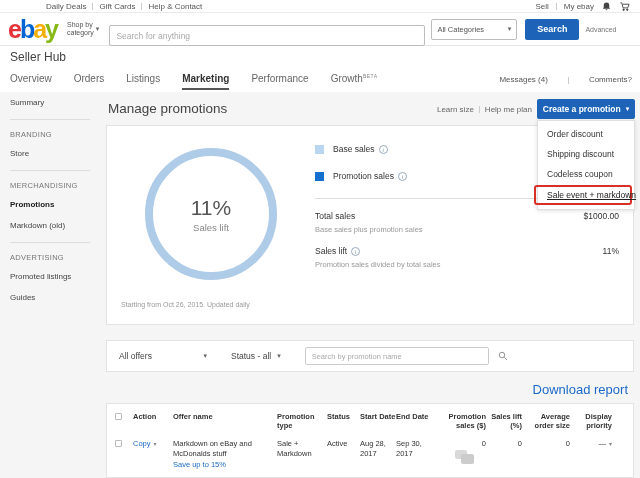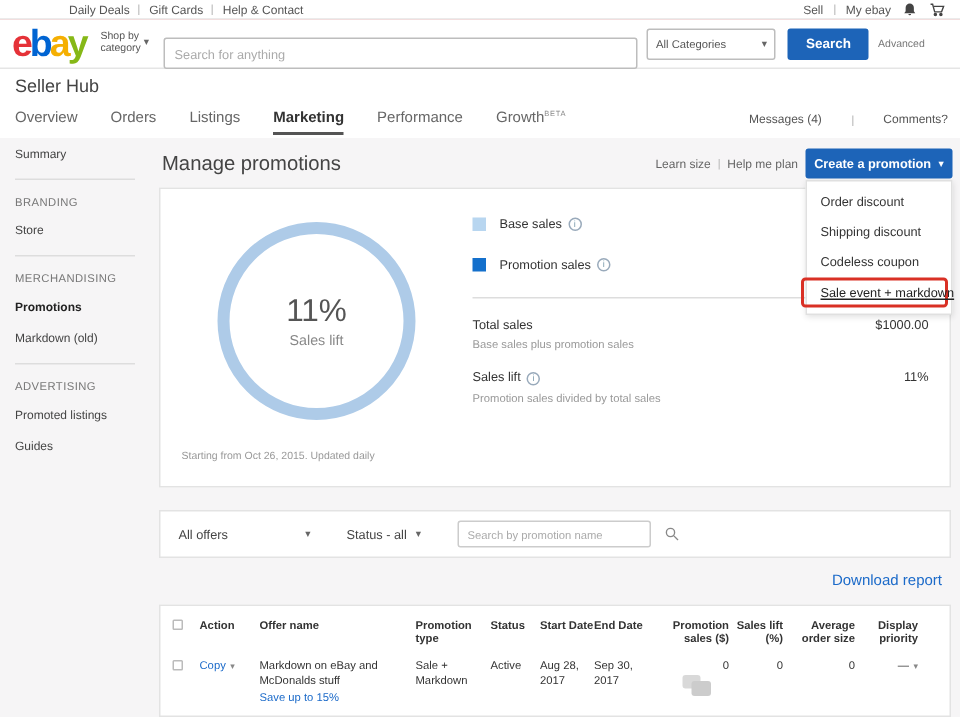--- a/index.html
+++ b/index.html
@@ -1,18 +1,18 @@
 <!DOCTYPE html>
 <html><head>
 <meta charset="utf-8">
 <style>
   * { margin:0; padding:0; box-sizing:border-box; }
   html,body { width:640px; height:478px; overflow:hidden; background:#fff;
     font-family:"Liberation Sans","DejaVu Sans",sans-serif; color:#333; }
-  .page { position:relative; width:640px; height:478px; background:#b91c1c; }
+  .page { position:relative; width:640px; height:478px; background:#0c4a6e; }
 
   
   .topbar { position:absolute; top:0; left:0; right:0; height:13px; display:flex; align-items:center;
     font-size:8px; color:#555; border-bottom:1px solid #ebebeb; background:#fff; }
   .topbar .left { margin-left:46px; display:flex; align-items:center; gap:6px; }
   .topbar .right { margin-left:auto; margin-right:10px; display:flex; align-items:center; gap:7px; }
   .sep { width:1px; height:7px; background:#ccc; display:inline-block; }
   .tb-icon svg { width:11px; height:11px; display:block; }
 
   
@@ -86,27 +86,27 @@
   .info::after { content:"i"; }
   .leg-div { height:1px; background:#ddd; margin:2px 0 12px 0; }
   .tot-row { display:flex; }
   .tot-sub { font-size:7.5px; color:#999; margin:4px 0 12px 0; }
 
   
   .filterbar { position:absolute; top:248px; left:6px; width:528px; height:32px; display:flex; align-items:center; }
   .filt { display:flex; align-items:center; gap:14px; font-size:8.5px; color:#444; cursor:pointer; }
   .f-offers { margin-left:12px; width:88px; justify-content:space-between; }
   .f-status { margin-left:24px; gap:6px; }
-  .f-search { margin-left:24px; width:129px; height:18px; border:1px solid #ccc; border-radius:2px;
+  .f-search { margin-left:24px; width:184px; height:18px; border:1px solid #ccc; border-radius:2px;
     font-size:7.5px; padding:0 6px; color:#333; font-family:inherit; }
   .f-search::placeholder { color:#aaa; }
   .mag { margin-left:9px; }
   .mag svg { width:10px; height:10px; display:block; }
 
-  .download { position:absolute; top:290px; right:12px; font-size:10px; color:#1b6ac9; cursor:pointer; }
+  .download { position:absolute; top:290px; right:12px; font-size:13px; color:#1b6ac9; cursor:pointer; }
 
   
   .tablecard { position:absolute; top:311px; left:6px; width:528px; height:75px; overflow:hidden; }
   .thead, .trow { display:flex; padding:0 8px; }
   .thead { padding-top:8px; font-weight:bold; font-size:7.5px; color:#333; line-height:1.25; }
   .trow { margin-top:8px; font-size:7.5px; color:#333; line-height:1.3; }
   .c-chk { width:18px; padding-top:1px; }
   .checkbox { width:7px; height:7px; border:1px solid #bbb; border-radius:1px; background:#fff; }
   .c-act { width:40px; } .c-off { width:104px; } .c-typ { width:50px; } .c-sta { width:33px; }
   .c-sd { width:36px; } .c-ed { width:40px; }

